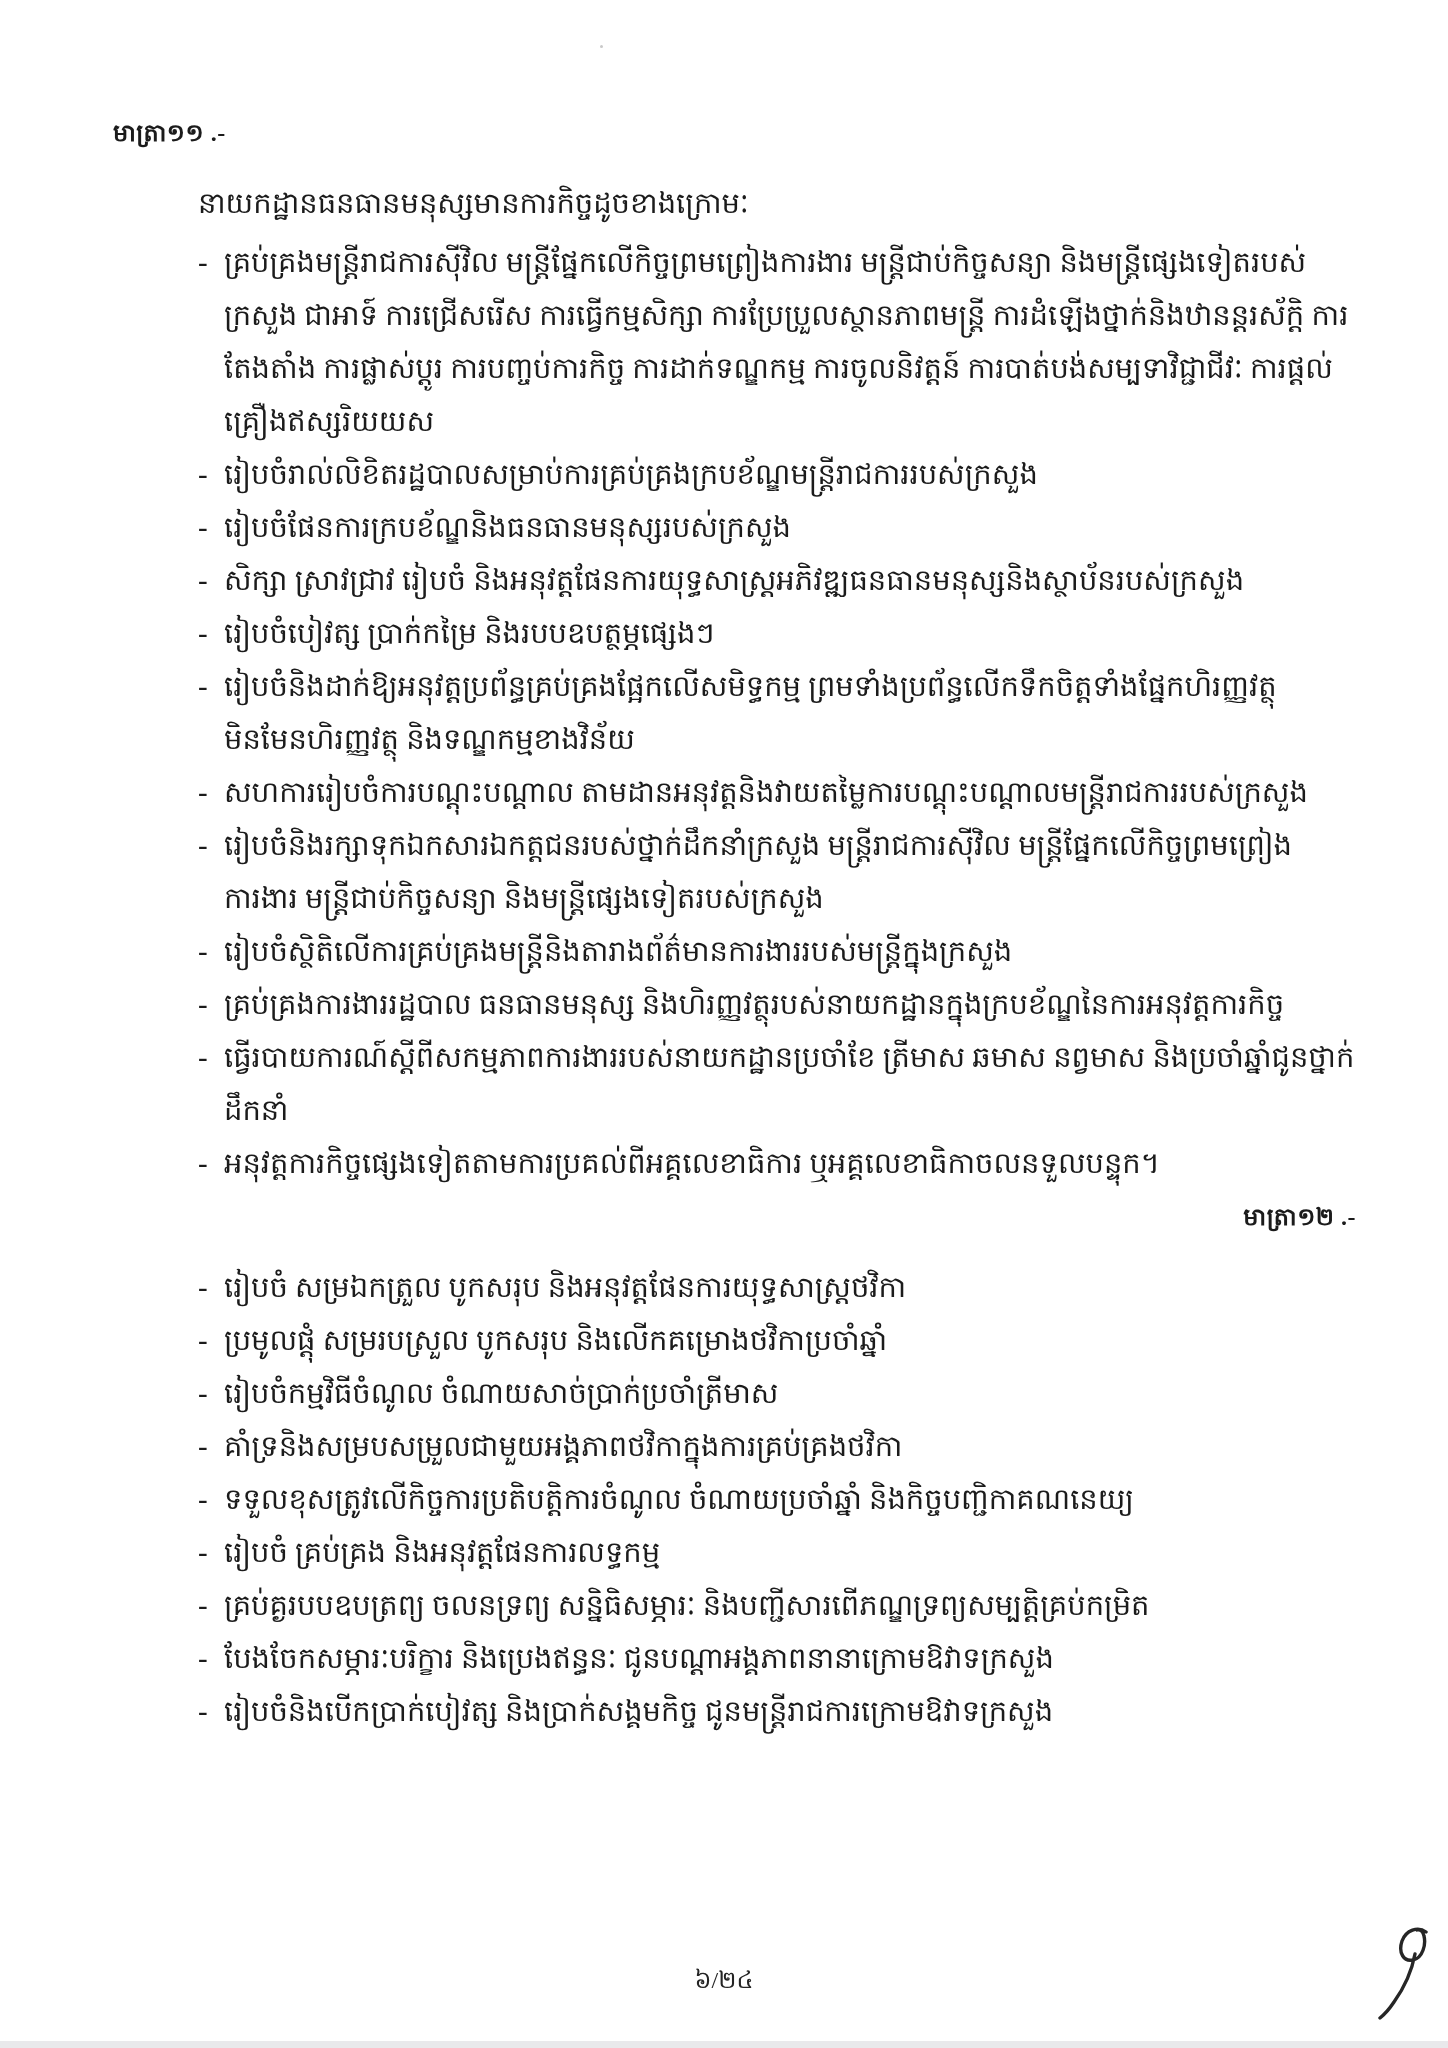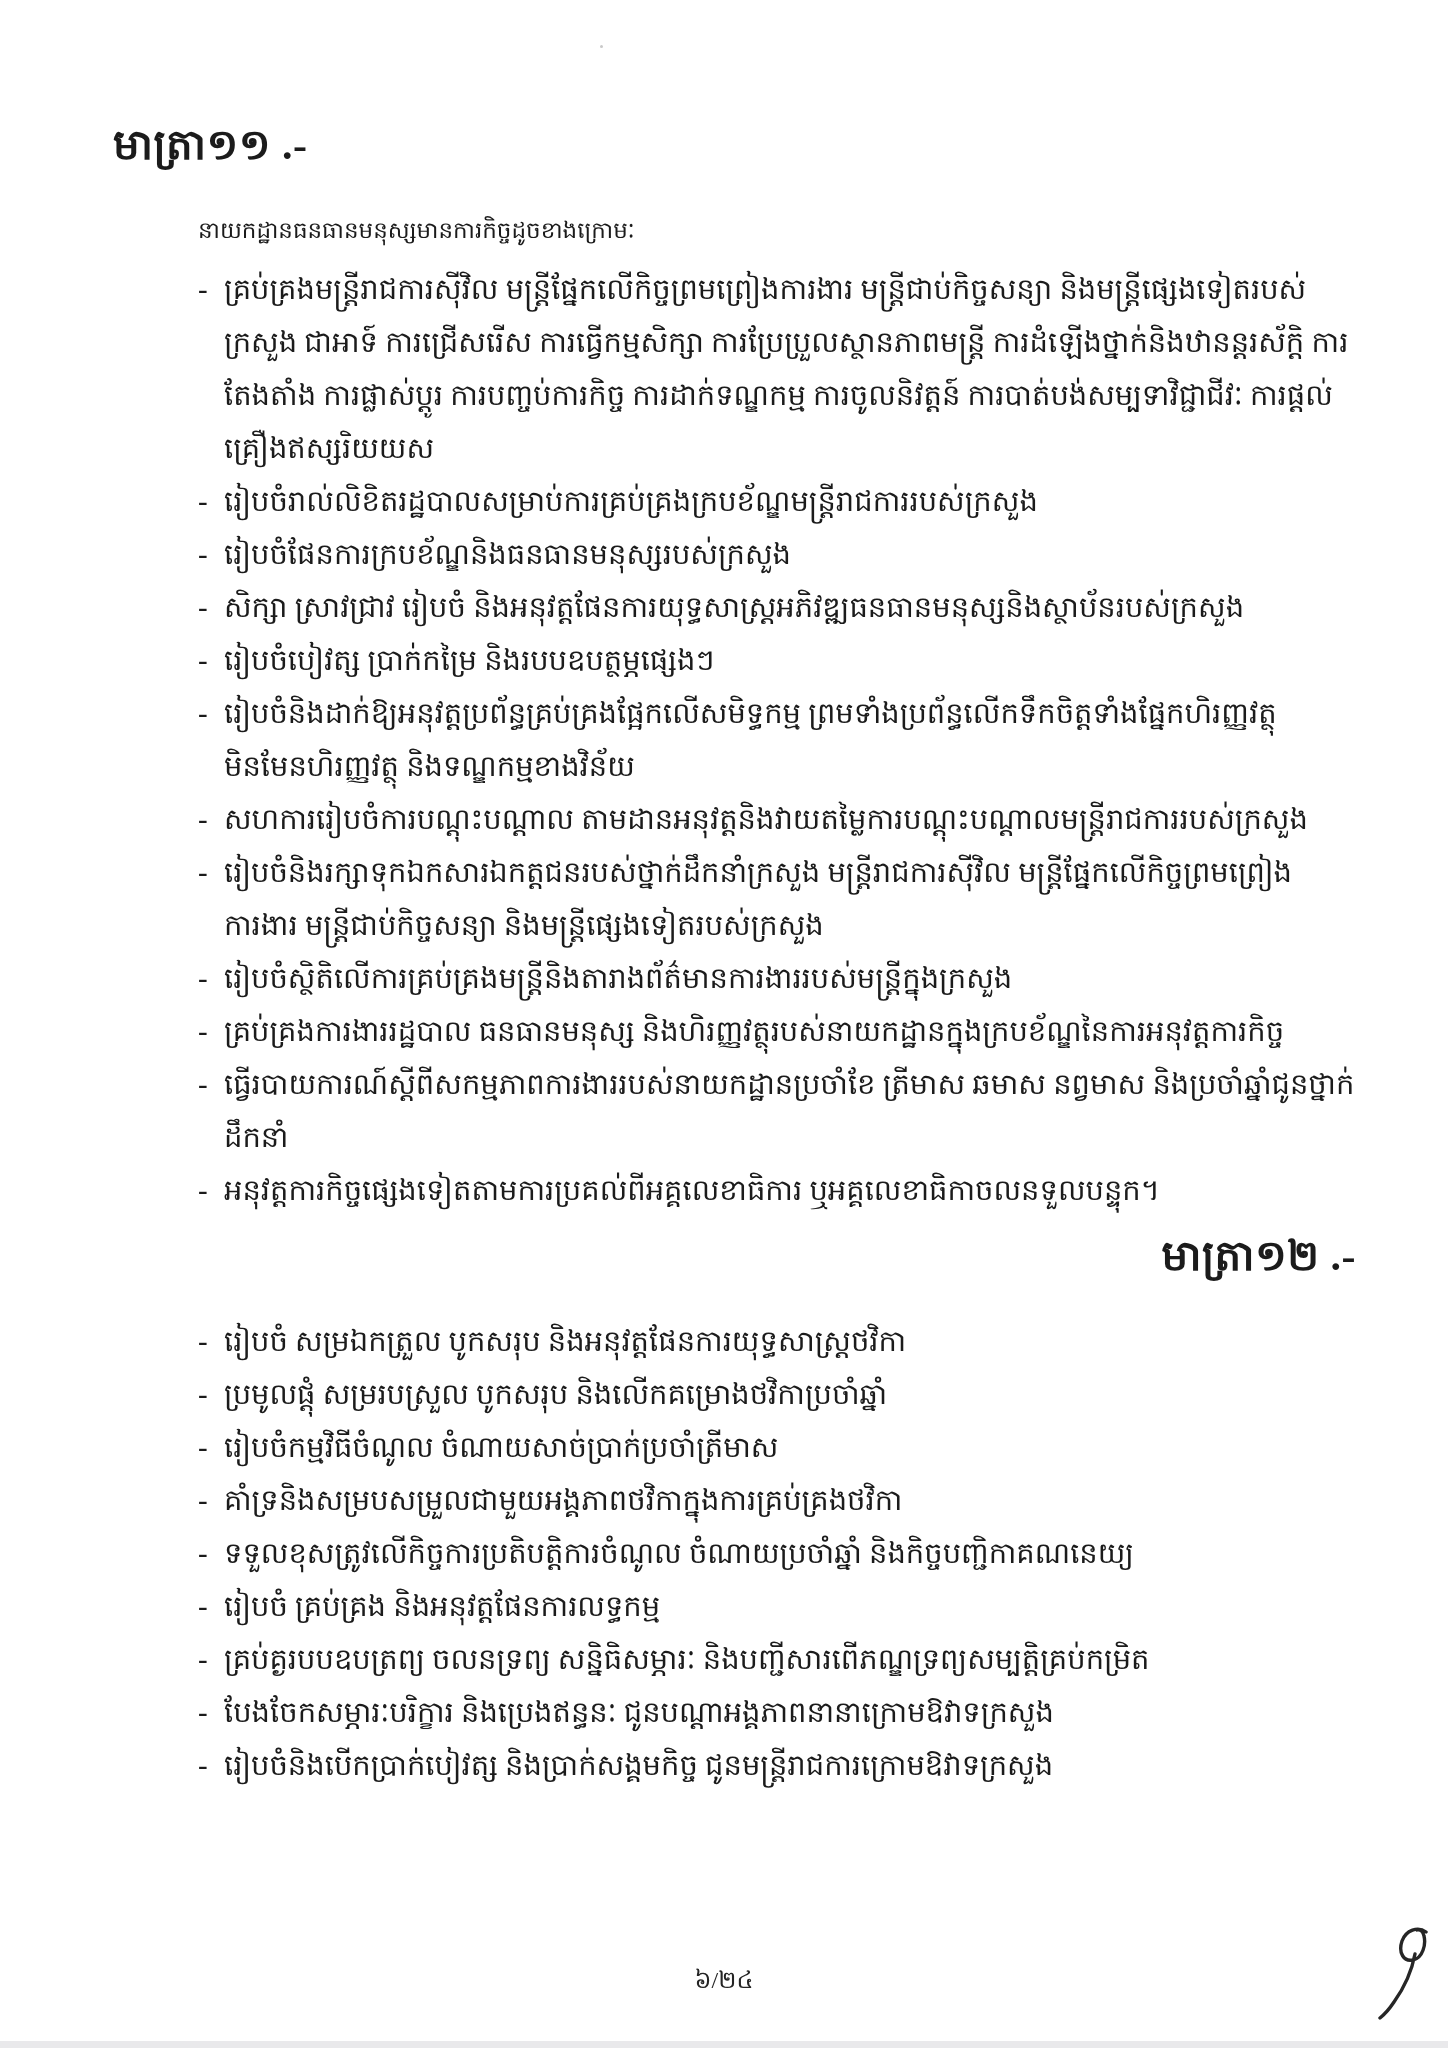--- a/index.html
+++ b/index.html
@@ -14,29 +14,29 @@
     font-family: "Liberation Serif", "DejaVu Sans", serif;
     overflow: hidden;
   }
   .content {
     position: absolute;
     left: 113px;
     top: 118px;
     right: 92px;
   }
   .article-heading {
-    font-size: 42px;
+    font-size: 24px;
     font-weight: 700;
     margin: 0 0 24px 0;
     letter-spacing: 0.5px;
   }
   .article-heading.second { margin-top: 12px; text-align: right; }
   .intro {
     margin: 0 0 6px 85px;
-    font-size: 23px;
+    font-size: 29px;
     line-height: 53px;
   }
   .item {
     display: flex;
     margin-left: 85px;
     font-size: 29px;
     line-height: 53px;
   }
   .dash {
     flex: none;

